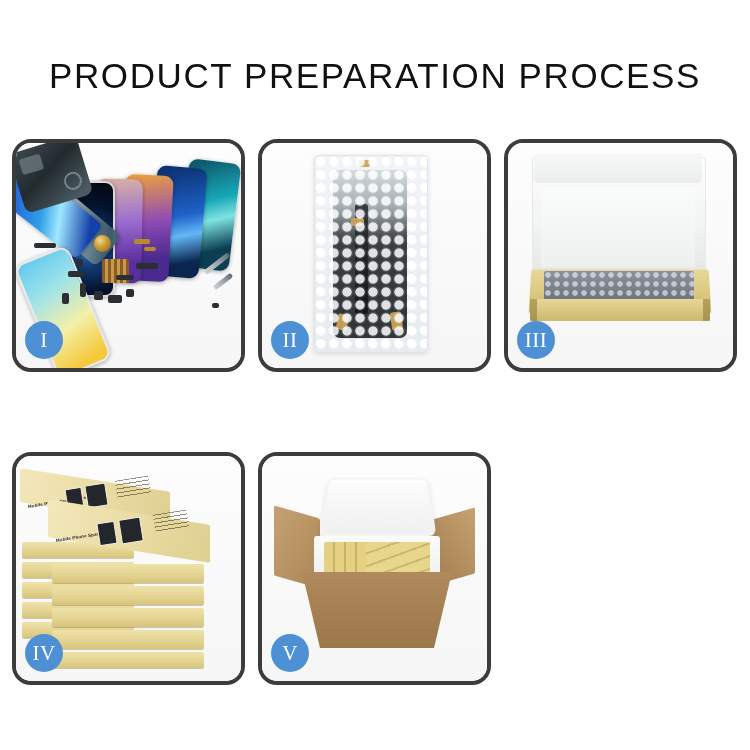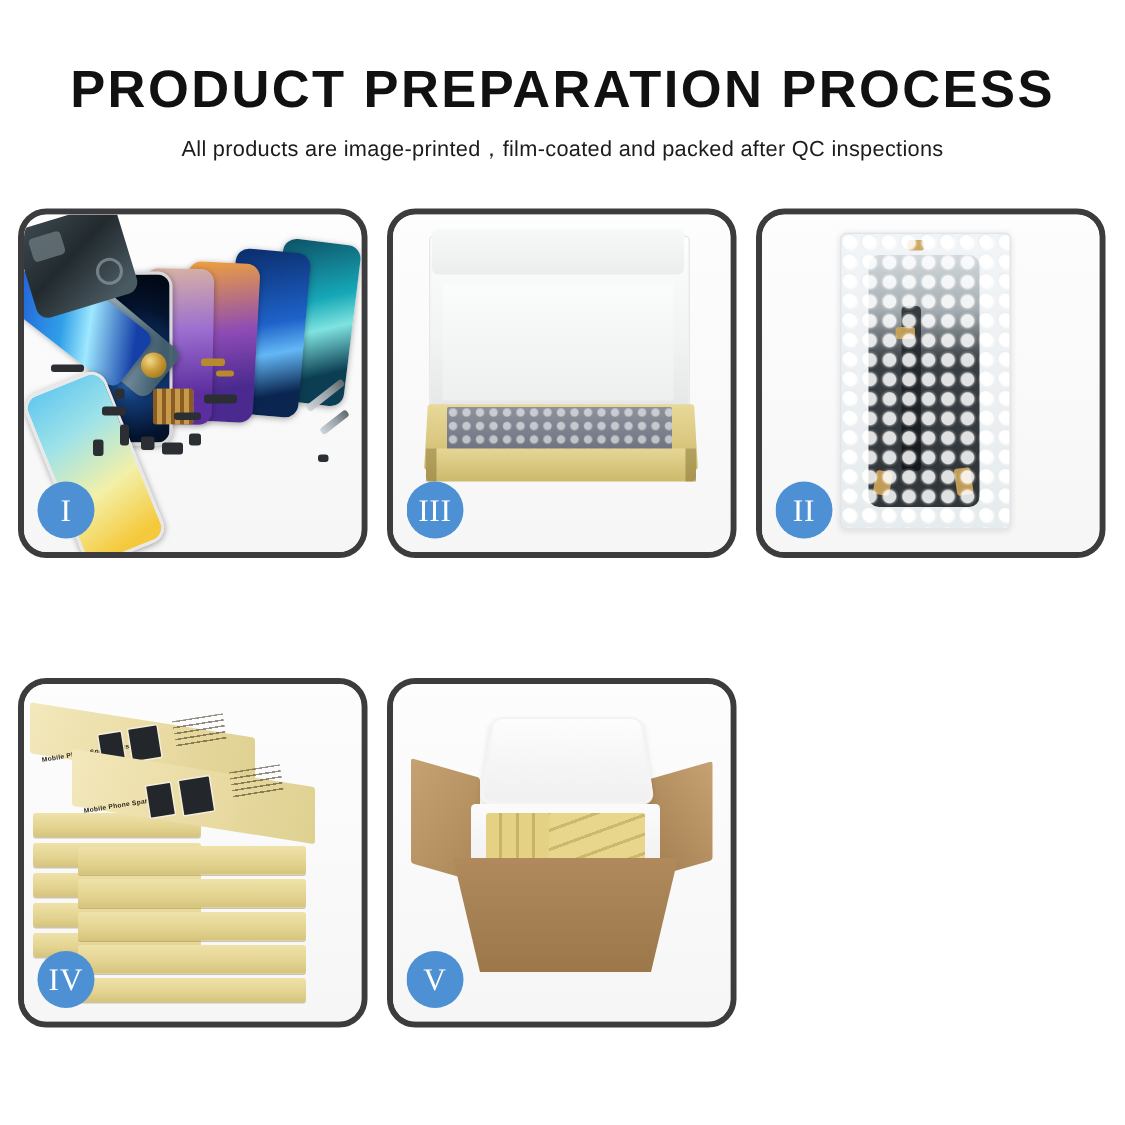--- a/index.html
+++ b/index.html
@@ -21,23 +21,23 @@
     top: 0; left: 0;
     width: 750px;
     text-align: center;
     padding-top: 42px;
     box-sizing: border-box;
   }
   .title {
     font-size: 35px;
     letter-spacing: 1.6px;
     color: #111111;
-    font-weight: 700;
+    font-weight: 400;
     line-height: 1.05;
-    margin: 0;
+    margin: 16px;
     white-space: nowrap;
   }
   .subtitle {
     font-size: 14.5px;
     color: #1c1c1c;
     margin: 11px 0 0 0;
     letter-spacing: 0.2px;
     white-space: nowrap;
     font-weight: 400;
   }
@@ -338,21 +338,20 @@
   }
   .vi-tape {
     position:absolute; background: rgba(150,118,76,.65); border-radius:1px;
   }
 </style>
 </head>
 <body>
 
 <div class="header">
   <h1 class="title">PRODUCT PREPARATION PROCESS</h1>
-  <p class="subtitle">All products are image-printed，film-coated and packed after QC inspections</p>
 </div>
 
 <div class="grid">
 
   <div class="panel">
     <div class="panel-stage">
       <div class="phone ph-a"></div>
       <div class="phone ph-b"></div>
       <div class="phone ph-c"></div>
       <div class="phone ph-d"></div>
@@ -378,49 +377,49 @@
       <div class="chip" style="left:100px;top:132px;width:18px;height:5px;"></div>
       <div class="chip" style="left:196px;top:160px;width:7px;height:5px;"></div>
       <div class="screwdriver" style="left:186px;top:118px;"></div>
       <div class="screwdriver" style="left:196px;top:136px;width:22px;"></div>
     </div>
     <div class="badge">I</div>
   </div>
 
   <div class="panel">
     <div class="panel-stage">
-      <div class="p3-lid"></div>
-      <div class="p3-lid-top"></div>
-      <div class="p3-foam"></div>
-      <div class="p3-tray"></div>
-      <div class="p3-bubbles"></div>
-      <div class="p3-tray-front"></div>
-      <div class="p3-tray-edge" style="left:22px;top:156px;"></div>
-      <div class="p3-tray-edge" style="left:195px;top:156px;"></div>
-    </div>
-    <div class="badge">III</div>
-  </div>
-
-  <div class="panel">
-    <div class="panel-stage">
       <div class="bubble-pack">
         <div class="bp-screen"></div>
         <div class="bp-flex"></div>
         <div class="bp-tape" style="left:44px;top:4px;width:11px;height:7px;"></div>
         <div class="bp-tape" style="left:36px;top:62px;width:13px;height:8px;"></div>
         <div class="bp-tape" style="left:22px;top:158px;width:11px;height:16px;transform:rotate(10deg);"></div>
         <div class="bp-tape" style="left:76px;top:156px;width:11px;height:18px;transform:rotate(-8deg);"></div>
         <div class="bubble-overlay"></div>
       </div>
     </div>
     <div class="badge">II</div>
   </div>
 
   <div class="panel">
     <div class="panel-stage">
+      <div class="p3-lid"></div>
+      <div class="p3-lid-top"></div>
+      <div class="p3-foam"></div>
+      <div class="p3-tray"></div>
+      <div class="p3-bubbles"></div>
+      <div class="p3-tray-front"></div>
+      <div class="p3-tray-edge" style="left:22px;top:156px;"></div>
+      <div class="p3-tray-edge" style="left:195px;top:156px;"></div>
+    </div>
+    <div class="badge">III</div>
+  </div>
+
+  <div class="panel">
+    <div class="panel-stage">
 
       <div class="stack-box" style="left:6px;top:86px;width:112px;height:16px;"></div>
       <div class="stack-box" style="left:6px;top:106px;width:112px;height:16px;"></div>
       <div class="stack-box" style="left:6px;top:126px;width:112px;height:16px;"></div>
       <div class="stack-box" style="left:6px;top:146px;width:112px;height:16px;"></div>
       <div class="stack-box" style="left:6px;top:166px;width:112px;height:16px;"></div>
 
       <div class="stack-box" style="left:36px;top:108px;width:152px;height:19px;"></div>
       <div class="stack-box" style="left:36px;top:130px;width:152px;height:19px;"></div>
       <div class="stack-box" style="left:36px;top:152px;width:152px;height:19px;"></div>

